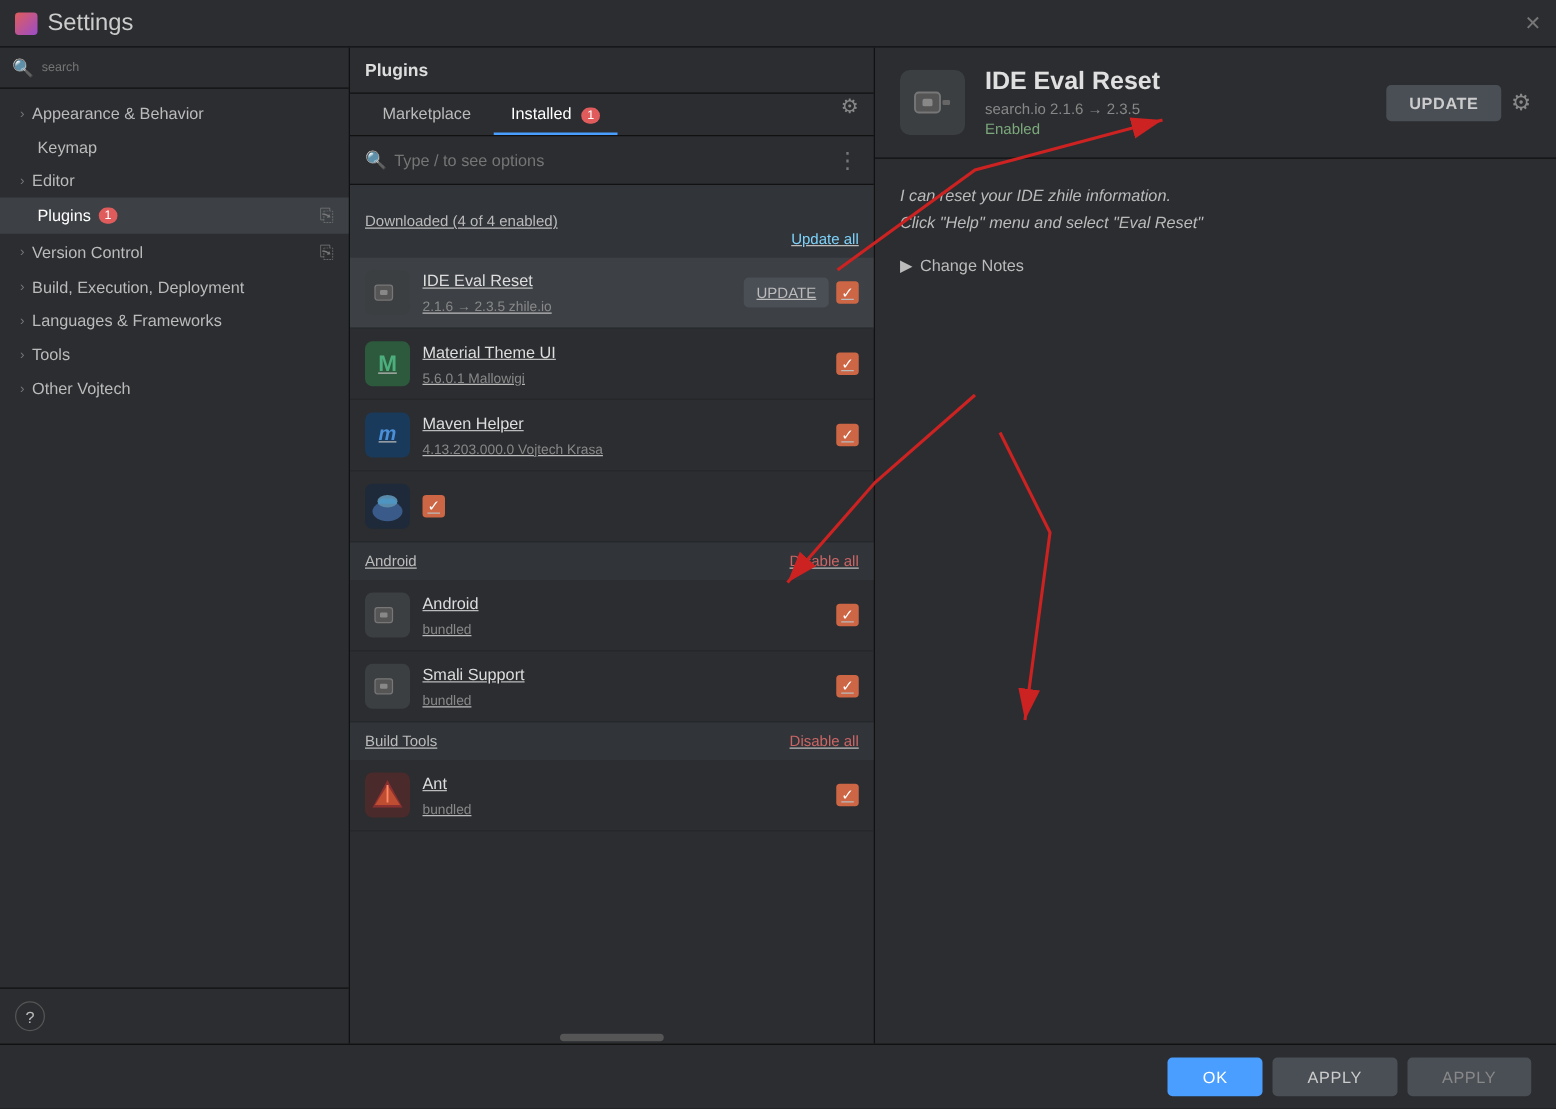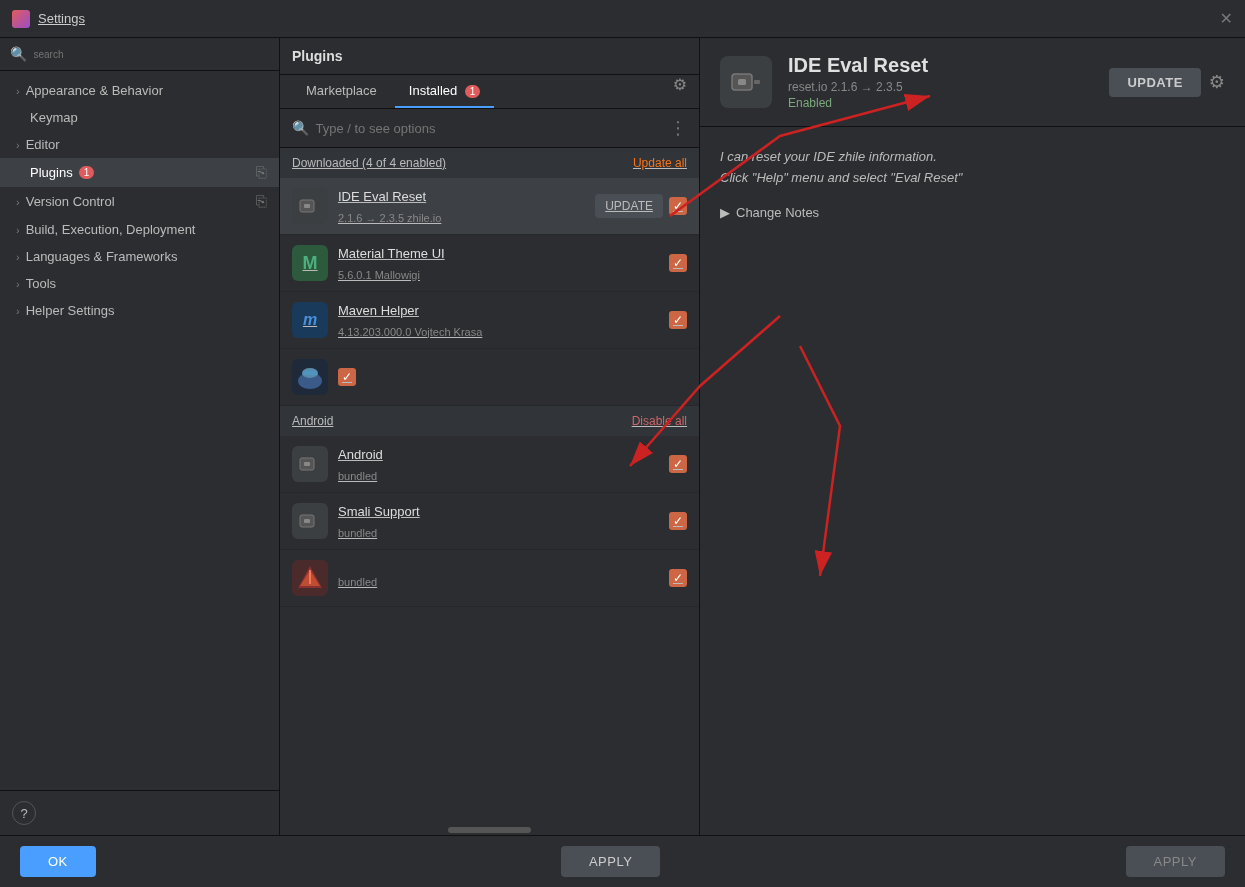--- a/index.html
+++ b/index.html
@@ -26,22 +26,21 @@
     }
     .titlebar-icon {
       width: 18px; height: 18px;
       background: linear-gradient(135deg, #e05c5c, #9b4dca);
       border-radius: 3px;
       margin-right: 8px;
       flex-shrink: 0;
     }
     .titlebar-title {
       color: #ccc;
-      font-size: 13px;
-      text-decoration: underline;
+      font-size: 19px;
     }
     .titlebar-close {
       margin-left: auto;
       color: #777;
       font-size: 16px;
       cursor: pointer;
     }
     
     .sidebar {
       width: 280px;
@@ -202,22 +201,23 @@
       padding: 8px 12px;
       background: #313438;
       color: #bbb;
       font-size: 12px;
     }
     .plugin-section-header .disable-link {
       color: #cc6666;
       cursor: pointer;
     }
     .plugin-section-header .update-link {
-      color: #f97316;
-      cursor: pointer;
+      color: #7dd3fc;
+      cursor: pointer;
+      margin-top: 28px;
     }
     .plugin-item {
       display: flex;
       align-items: center;
       padding: 10px 12px;
       cursor: pointer;
       border-bottom: 1px solid #252729;
     }
     .plugin-item.selected {
       background: #3d4045;
@@ -346,21 +346,21 @@
       gap: 6px;
       color: #bbb;
       margin-top: 16px;
       cursor: pointer;
       font-size: 13px;
     }
     
     .bottom-bar {
       display: flex;
       align-items: center;
-      justify-content: space-between;
+      justify-content: flex-end;
       padding: 10px 20px;
       border-top: 1px solid #111;
       background: #2b2d30;
       gap: 8px;
       flex-shrink: 0;
     }
     .bottom-btn {
       padding: 8px 28px;
       border-radius: 4px;
       border: none;
@@ -468,21 +468,21 @@
         <div class="sidebar-item">
           <span class="chevron">›</span>
           <span>Languages &amp; Frameworks</span>
         </div>
         <div class="sidebar-item">
           <span class="chevron">›</span>
           <span>Tools</span>
         </div>
         <div class="sidebar-item">
           <span class="chevron">›</span>
-          <span>Helper Settings</span>
+          <span>Other Vojtech</span>
         </div>
 
       </div>
       <div class="sidebar-bottom">
         <div class="help-btn">?</div>
       </div>
     </div>
 
     <div class="center-panel">
       <div class="panel-header">
@@ -597,30 +597,35 @@
           </div>
           <div class="plugin-info">
             <div class="plugin-name">Smali Support</div>
             <div class="plugin-meta">bundled</div>
           </div>
           <div class="plugin-actions">
             <div class="checkbox-orange">✓</div>
           </div>
         </div>
 
+        <div class="plugin-section-header">
+          <span>Build Tools</span>
+          <span class="disable-link">Disable all</span>
+        </div>
 
         <div class="plugin-item">
           <div class="plugin-icon icon-ant">
             <svg width="32" height="32" viewBox="0 0 32 32">
               <polygon points="16,4 28,26 4,26" fill="#8b3030"></polygon>
               <polygon points="16,8 26,24 6,24" fill="#cc5533" opacity="0.8"></polygon>
               <line x1="16" y1="8" x2="16" y2="22" stroke="#ff8866" stroke-width="1.5"></line>
             </svg>
           </div>
           <div class="plugin-info">
+            <div class="plugin-name">Ant</div>
             <div class="plugin-meta">bundled</div>
           </div>
           <div class="plugin-actions">
             <div class="checkbox-orange">✓</div>
           </div>
         </div>
 
       </div>
       <div class="scrollbar-bottom"></div>
     </div>
@@ -629,21 +634,21 @@
       <div class="right-panel-header">
         <div class="right-plugin-icon icon-eval">
           <svg width="40" height="40" viewBox="0 0 40 40">
             <rect x="6" y="12" width="20" height="16" rx="3" fill="#555" stroke="#777" stroke-width="1.5"></rect>
             <rect x="12" y="17" width="8" height="6" rx="1.5" fill="#888"></rect>
             <rect x="28" y="18" width="6" height="4" rx="1" fill="#666"></rect>
           </svg>
         </div>
         <div class="right-plugin-info">
           <div class="right-plugin-name">IDE Eval Reset</div>
-          <div class="right-plugin-meta">reset.io   2.1.6 → 2.3.5</div>
+          <div class="right-plugin-meta">search.io   2.1.6 → 2.3.5</div>
           <div class="right-plugin-status">Enabled</div>
         </div>
         <div class="right-panel-actions">
           <button class="update-large-btn">UPDATE</button>
           <span class="gear-icon-btn">⚙</span>
         </div>
       </div>
       <div class="right-panel-content">
         <p class="plugin-description">I can reset your IDE zhile information.</p>
         <p class="plugin-description">Click "Help" menu and select "Eval Reset"</p>

